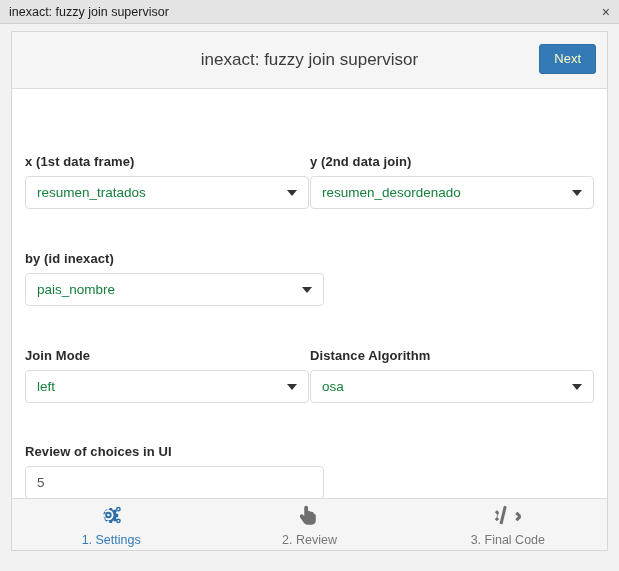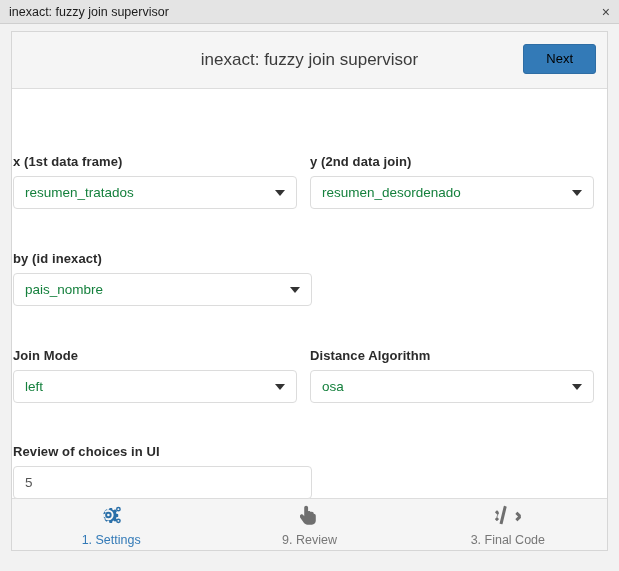--- a/index.html
+++ b/index.html
@@ -73,25 +73,25 @@
     font-size: 17px;
     color: #3c3c3c;
     font-weight: 400;
   }
   .next-button {
     position: absolute;
     right: 11px;
     top: 12px;
     background: #3c7fb1;
     background: #337ab7;
-    color: #000000;
+    color: #fef9c3;
     border: 1px solid #2e6da4;
     border-radius: 3px;
     font-size: 13px;
-    padding: 7px 22px;
+    padding: 7px 14px;
     cursor: pointer;
     font-family: "Liberation Sans", sans-serif;
     line-height: 1.1;
   }
 
   
   .panel-body {
     flex: 1;
     position: relative;
     padding: 0;
@@ -157,21 +157,21 @@
     font-family: "Liberation Sans", sans-serif;
     outline: none;
   }
 
   
   #row-xy   { top: 65px; }
   #row-by   { top: 162px; }
   #row-mode { top: 259px; }
   #row-num  { top: 355px; }
 
-  .col-left  { position: absolute; left: 1px; }
+  .col-left  { position: absolute; left: 13px; }
   .col-right { position: absolute; left: 298px; }
 
   .w-284 { width: 284px; }
 
   
   .panel-footer {
     height: 52px;
     min-height: 52px;
     background: #f5f5f5;
     border-top: 1px solid #dddddd;
@@ -289,21 +289,21 @@
       </span>
       <span class="foot-label">1. Settings</span>
     </div>
 
     <div class="foot-tab inactive">
       <span class="foot-icon">
         <svg width="18" height="22" viewBox="0 0 448 512" aria-hidden="true">
           <path d="M368 224c-9 0-17 2-24 6v-6c0-26-21-48-48-48-10 0-19 3-27 8-8-17-25-28-45-28-8 0-16 2-23 6V72c0-27-21-48-48-48s-48 21-48 48v217l-19-28c-16-23-47-29-70-13s-29 47-13 70l92 134c20 29 53 46 88 46h113c53 0 97-43 97-96V272c0-26-21-48-48-48z"></path>
         </svg>
       </span>
-      <span class="foot-label">9. Review</span>
+      <span class="foot-label">2. Review</span>
     </div>
 
     <div class="foot-tab inactive">
       <span class="foot-icon">
         <svg width="26" height="22" viewBox="0 0 640 512" aria-hidden="true">
           <path d="M278 44l-48-13a12 12 0 0 0-15 9L114 458a12 12 0 0 0 9 15l48 13a12 12 0 0 0 15-9L287 59a12 12 0 0 0-9-15zM92 182l-34-36a12 12 0 0 0-17-1L4 180a12 12 0 0 0 0 17l76 76-76 76a12 12 0 0 0 0 17l37 35a12 12 0 0 0 17-1l34-36 0 0a12 12 0 0 0 0-17l-58-58 58-58a12 12 0 0 0 0-17zm544 75l-76-76 0 0a12 12 0 0 0-17 0l-35 37a12 12 0 0 0 1 17l58 58-58 58a12 12 0 0 0-1 17l35 37a12 12 0 0 0 17 0l76-76a12 12 0 0 0 0-17z"></path>
         </svg>
       </span>
       <span class="foot-label">3. Final Code</span>
     </div>

